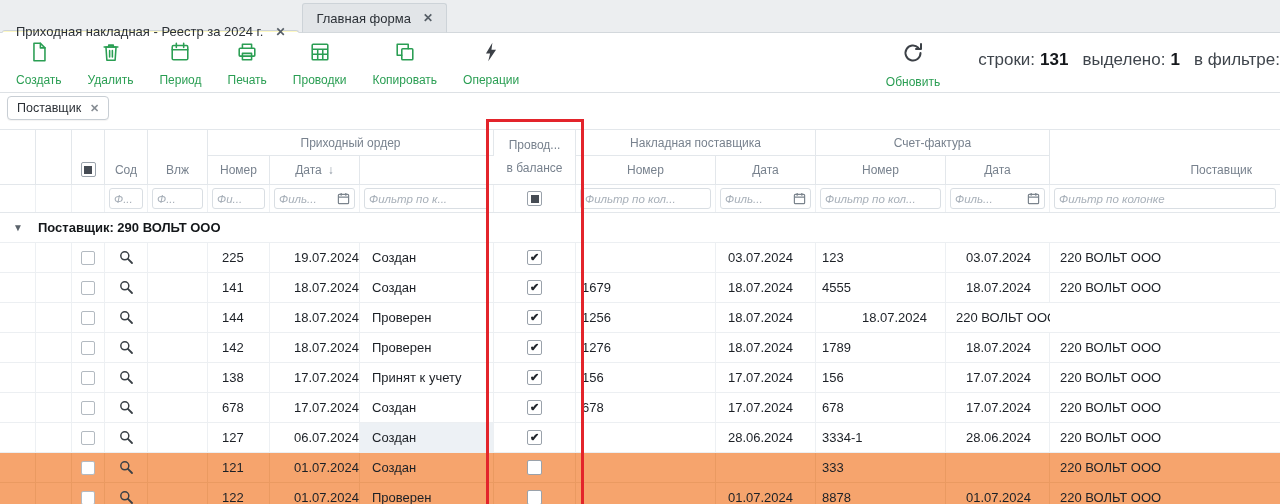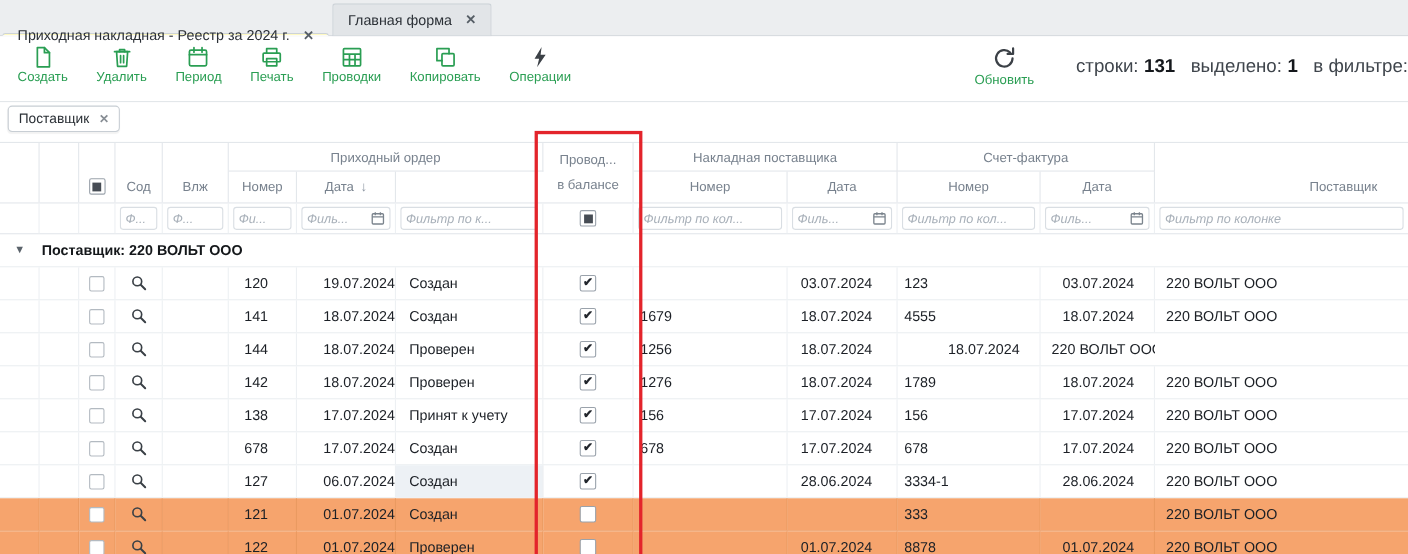--- a/index.html
+++ b/index.html
@@ -20,21 +20,21 @@
   .tab{display:flex;align-items:center;gap:12px;padding:0 13px;font-size:13px;color:#2b3036;
        background:#e2e5e8;border:1px solid #cdd3d8;border-bottom:1px solid #d3d8dc;
        border-radius:3px 3px 0 0;margin-bottom:-1px;cursor:pointer;white-space:nowrap;}
   .tab.active{background:#fef9c3;border-bottom-color:#fff;margin-top:27px;}
   .tab-close{color:#565e66;font-size:12px;font-weight:bold;}
 
   
   .toolbar{height:60px;display:flex;align-items:flex-start;gap:10px;padding:5px 0 0 8px;
            border-bottom:1px solid #dde1e5;background:#fff;}
   .tbtn{background:transparent;border:0;display:flex;flex-direction:column;align-items:center;
-        gap:0;padding:3px 8px 0 8px;cursor:pointer;font-family:inherit;}
+        gap:10px;padding:3px 8px 0 8px;cursor:pointer;font-family:inherit;}
   .tbtn svg{display:block;}
   .tlabel{color:var(--green);font-size:12px;white-space:nowrap;}
   .toolbar-right{margin-left:auto;display:flex;align-items:flex-start;gap:30px;padding-right:0;}
   .stats{display:flex;align-items:center;gap:5px;font-size:17px;color:#3f454c;
          white-space:nowrap;margin-top:12px;}
   .stat-value{font-weight:bold;color:#15181c;margin-right:9px;}
 
   
   .chiprow{height:30px;display:flex;align-items:center;padding-left:7px;background:#fff;}
   .chip{display:inline-flex;align-items:center;gap:9px;border:1px solid #c8ced4;border-radius:4px;
@@ -297,40 +297,40 @@
       </div>
       <div class="fcell" style="border-right:none">
         <div class="filter-box">
             <input placeholder="Фильтр по колонке" style="">
           </div>
       </div>
     </div>
 
     <div class="grouprow grid-cols">
       <div class="g-exp">▼</div>
-      <div class="g-label">Поставщик: 220 ВОЛЬТ ООО</div>
+      <div class="g-label">Поставщик: 290 ВОЛЬТ ООО</div>
     </div>
 
     <div>
         <div class="trow grid-cols">
     <div class="td"></div>
     <div class="td"></div>
     <div class="td center">
       <span class="cb" style="width:14px;height:14px;border-color:#b3bac1;"></span>
     </div>
     <div class="td center">
       <span style="display:flex">
               <svg width="15" height="15" viewBox="0 0 15 15" fill="none">
                 <circle cx="5.8" cy="5.8" r="4" stroke="#3a4046" stroke-width="1.5"></circle>
                 <line x1="8.9" y1="8.9" x2="13" y2="13" stroke="#3a4046" stroke-width="1.8" stroke-linecap="round"></line>
               </svg>
             </span>
     </div>
     <div class="td"></div>
-    <div class="td c6">120</div>
+    <div class="td c6">225</div>
     <div class="td c7">19.07.2024</div>
     <div class="td c8">Создан</div>
     <div class="td center">
       <span class="cb posted-cb checked">
         <span class="check-glyph">✔</span>
       </span>
     </div>
     <div class="td c10"></div>
     <div class="td c11">03.07.2024</div>
     <div class="td c12">123</div>

